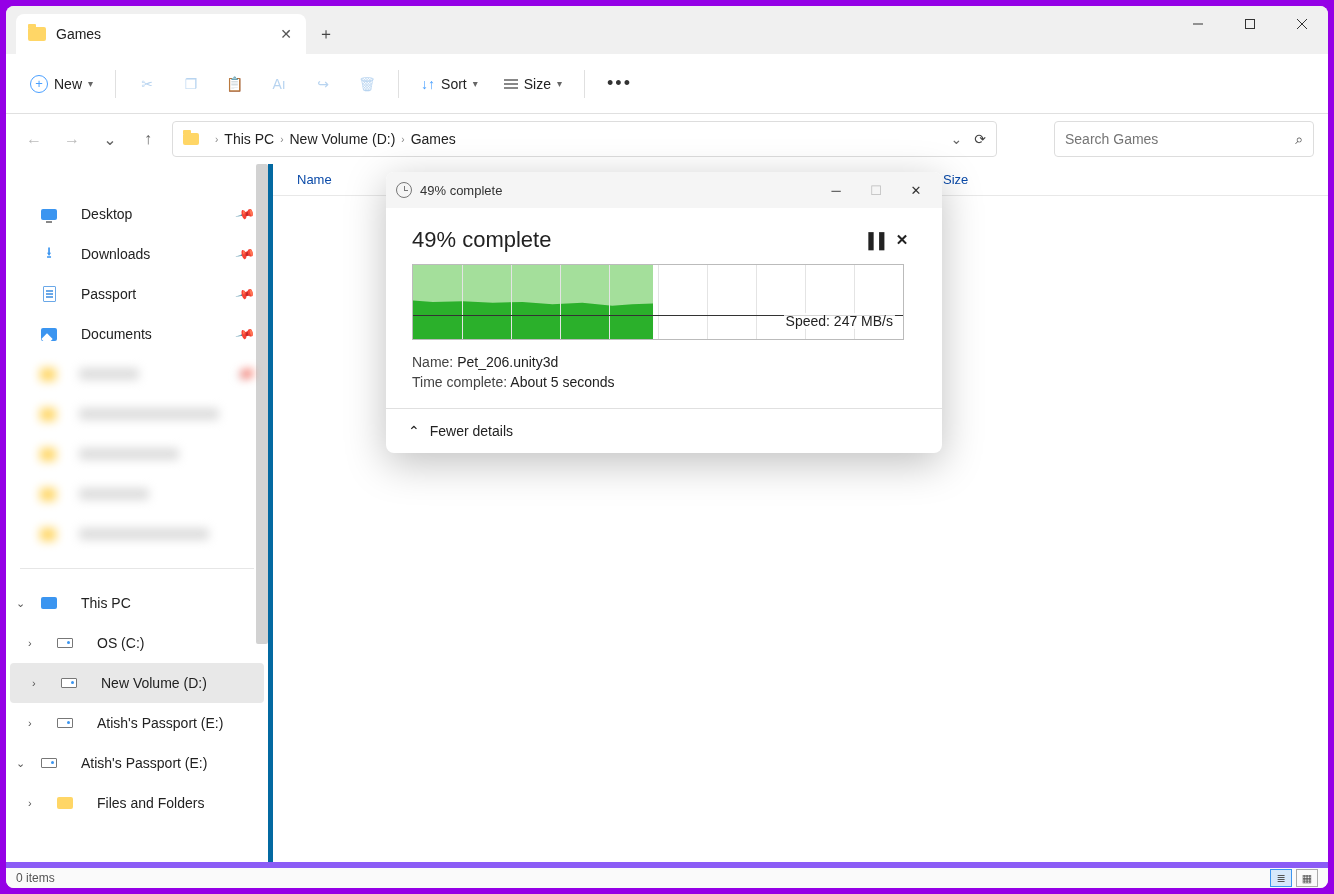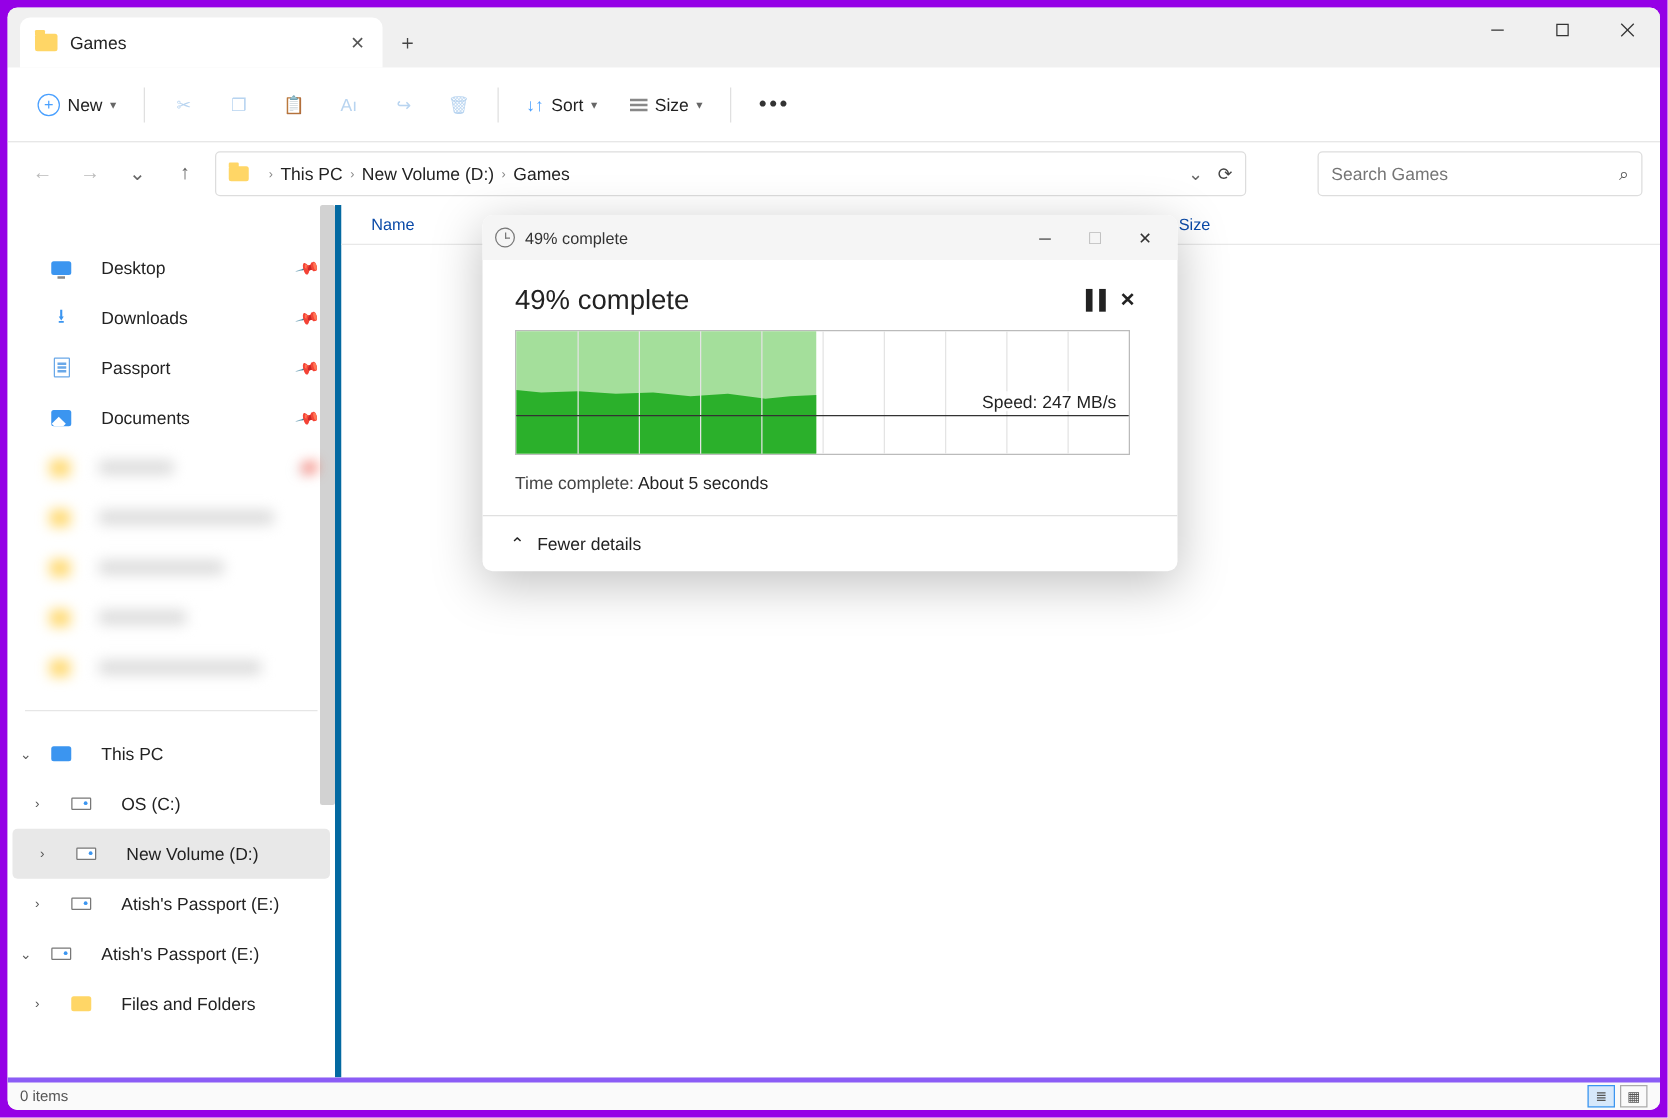--- a/index.html
+++ b/index.html
@@ -58,37 +58,37 @@
 .i-pic::after { content: ""; position: absolute; bottom: -2px; left: 2px; width: 8px; height: 8px; background: #fff; transform: rotate(45deg); }
 .i-pc { width: 16px; height: 12px; background: #3b95f0; border-radius: 2px; }
 .i-drive { width: 16px; height: 10px; background: #fff; border: 1.5px solid #777; border-radius: 1px; position: relative; }
 .i-drive::after { content: ""; position: absolute; right: 2px; top: 2px; width: 3px; height: 3px; background: #3b95f0; border-radius: 50%; }
 .i-folder { width: 16px; height: 12px; background: #ffd666; border-radius: 2px; }
 .content { flex: 1; position: relative; border-left: 5px solid #0369a1; }
 .col-headers { height: 32px; display: flex; align-items: center; border-bottom: 1px solid #e8e8e8; font-size: 13px; color: #0a4aa8; }
 .col-name { padding-left: 24px; width: 570px; }
 .col-date { width: 90px; }
 .col-size { padding-left: 10px; }
-.statusbar { position: absolute; bottom: 0; left: 0; right: 0; height: 26px; background: #fafafa; border-top: 4px solid #8b5cf6; display: flex; align-items: center; padding: 0 10px; font-size: 12px; color: #555; }
+.statusbar { position: absolute; bottom: 0; left: 0; right: 0; height: 26px; background: #fafafa; border-top: 6px solid #8b5cf6; display: flex; align-items: center; padding: 0 10px; font-size: 12px; color: #555; }
 .statusbar .sb-views { margin-left: auto; display: flex; gap: 4px; }
 .sb-view-btn { width: 22px; height: 18px; border: 1px solid #aaa; display: flex; align-items: center; justify-content: center; font-size: 11px; }
 .sb-view-btn.active { background: #d6e8fb; border-color: #3b95f0; }
 
 
 .dialog { position: absolute; left: 380px; top: 166px; width: 556px; background: #fff; border-radius: 8px; box-shadow: 0 10px 40px rgba(0,0,0,0.25); overflow: hidden; }
 .dlg-title { height: 36px; display: flex; align-items: center; padding: 0 10px; background: #f5f5f5; gap: 8px; font-size: 13px; color: #333; }
 .dlg-title .spacer { flex: 1; }
 .dlg-tbtn { width: 32px; height: 28px; display: flex; align-items: center; justify-content: center; cursor: pointer; color: #333; }
 .dlg-body { padding: 18px 26px 14px; }
 .dlg-copying { font-size: 15px; color: #222; margin-bottom: 6px; }
 .dlg-copying a { color: #1b6ec2; text-decoration: none; }
 .dlg-row { display: flex; align-items: center; margin-bottom: 10px; }
 .dlg-percent { font-size: 22px; color: #222; flex: 1; }
 .dlg-ctrl { width: 28px; height: 28px; display: flex; align-items: center; justify-content: center; cursor: pointer; font-size: 15px; font-weight: bold; color: #222; }
-.chart-wrap { position: relative; width: 492px; height: 100px; border: 1px solid #bbb; margin-bottom: 14px; }
+.chart-wrap { position: relative; width: 492px; height: 76px; border: 1px solid #bbb; margin-bottom: 14px; }
 .chart-grid-v { position: absolute; top: 0; bottom: 0; width: 1px; background: #e4e4e4; }
 .chart-hline { position: absolute; left: 0; right: 0; top: 68%; height: 1px; background: #333; }
 .chart-fill-light { position: absolute; left: 0; top: 0; bottom: 0; width: 49%; background: #a4df9b; }
 .chart-speed { position: absolute; right: 8px; top: 48px; font-size: 14px; color: #222; background: rgba(255,255,255,0.8); padding: 0 2px; }
 .dlg-kv { font-size: 14px; color: #222; margin-bottom: 4px; }
 .dlg-kv .k { color: #444; }
 .dlg-footer { border-top: 1px solid #e0e0e0; padding: 14px 22px; display: flex; align-items: center; gap: 10px; font-size: 14px; color: #222; cursor: pointer; }
 .clock-circle { width: 16px; height: 16px; border: 1.3px solid #777; border-radius: 50%; position: relative; }
 .clock-circle::after { content: ""; position: absolute; left: 7px; top: 3px; width: 1px; height: 5px; background: #777; transform-origin: bottom; }
 .clock-circle::before { content: ""; position: absolute; left: 7px; top: 7px; width: 4px; height: 1px; background: #777; }
@@ -339,20 +339,21 @@
           <div class="chart-grid-v" style="left:40%"></div>
           <div class="chart-grid-v" style="left:50%"></div>
           <div class="chart-grid-v" style="left:60%"></div>
           <div class="chart-grid-v" style="left:70%"></div>
           <div class="chart-grid-v" style="left:80%"></div>
           <div class="chart-grid-v" style="left:90%"></div>
         <div class="chart-hline"></div>
         <div class="chart-speed">Speed: 247 MB/s</div>
       </div>
 
+      <div class="dlg-kv"><span class="k">Name:</span> <span>Pet_206.unity3d</span></div>
       <div class="dlg-kv"><span class="k">Time complete:</span> <span>About 5 seconds</span></div>
     </div>
     <div class="dlg-footer">
       <span>⌃</span>
       <span>Fewer details</span>
     </div>
   </div>
 
 </div>
 

